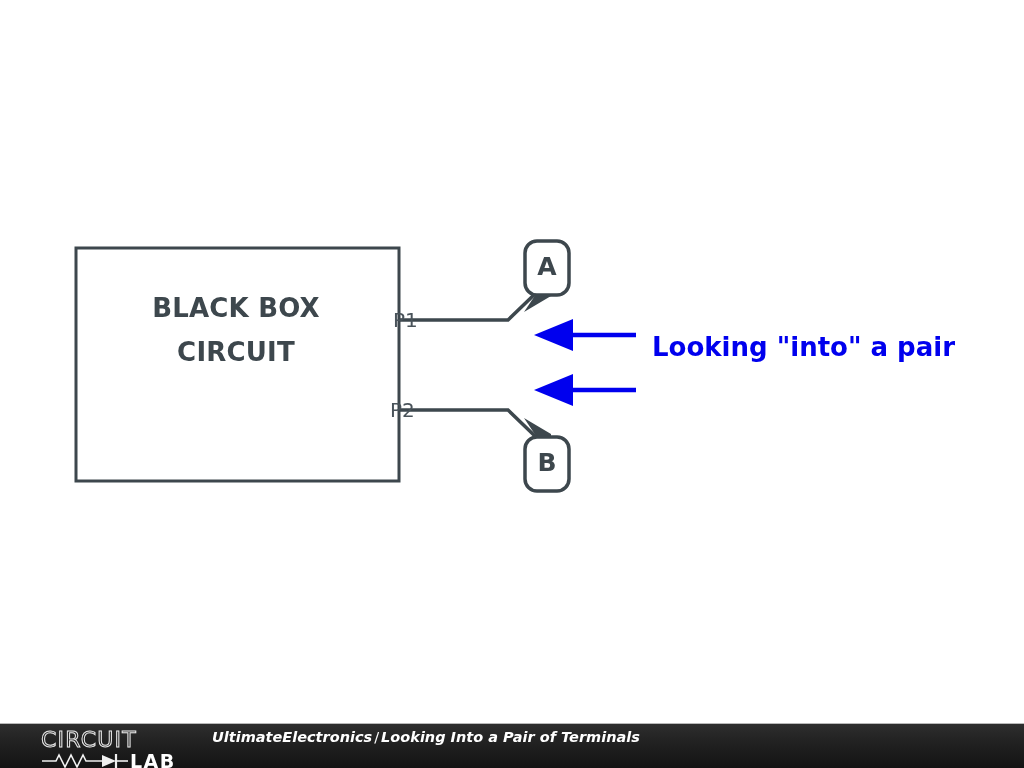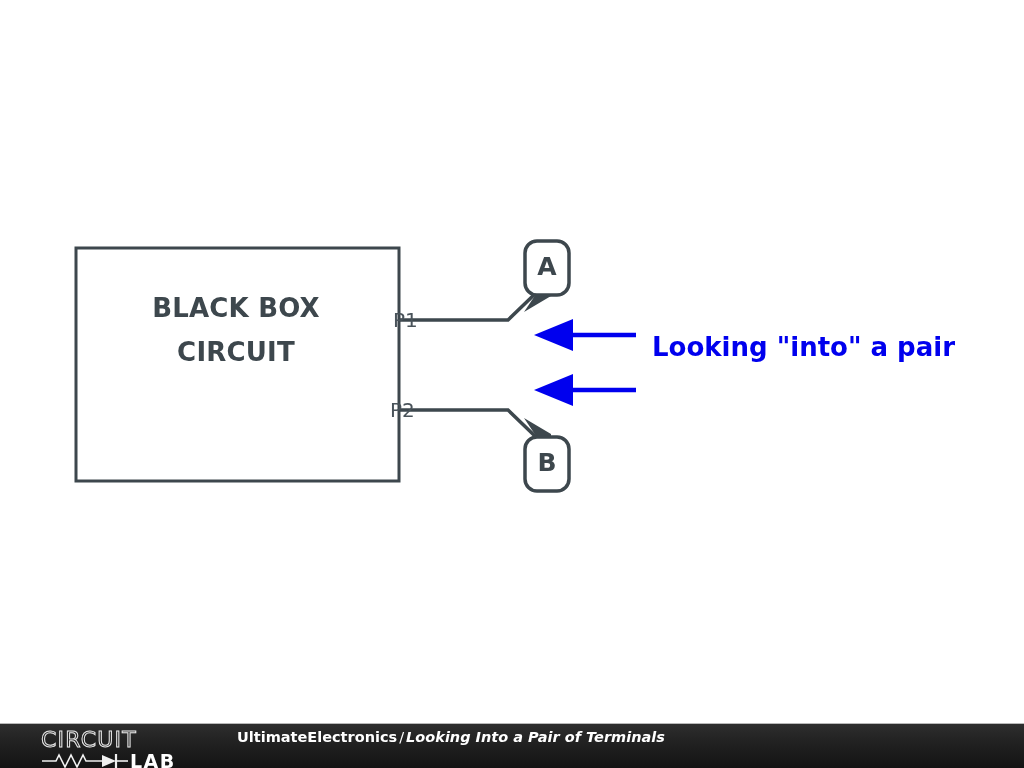--- a/index.html
+++ b/index.html
@@ -116,22 +116,22 @@
     left: 212px;
     top: 3px;
     color: #ffffff;
   }
   #footer-line1 {
     font-size: 14.5px;
     line-height: 20px;
     white-space: nowrap;
   }
   #footer-brand {
-    font-weight: bold;
-    margin-left: 25px;
+    font-style: italic;
+    font-weight: bold;
   }
   #footer-sep {
     font-style: normal;
     font-weight: normal;
     padding: 0 2px;
   }
   #footer-article {
     font-weight: bold;
     font-style: italic;
   }

